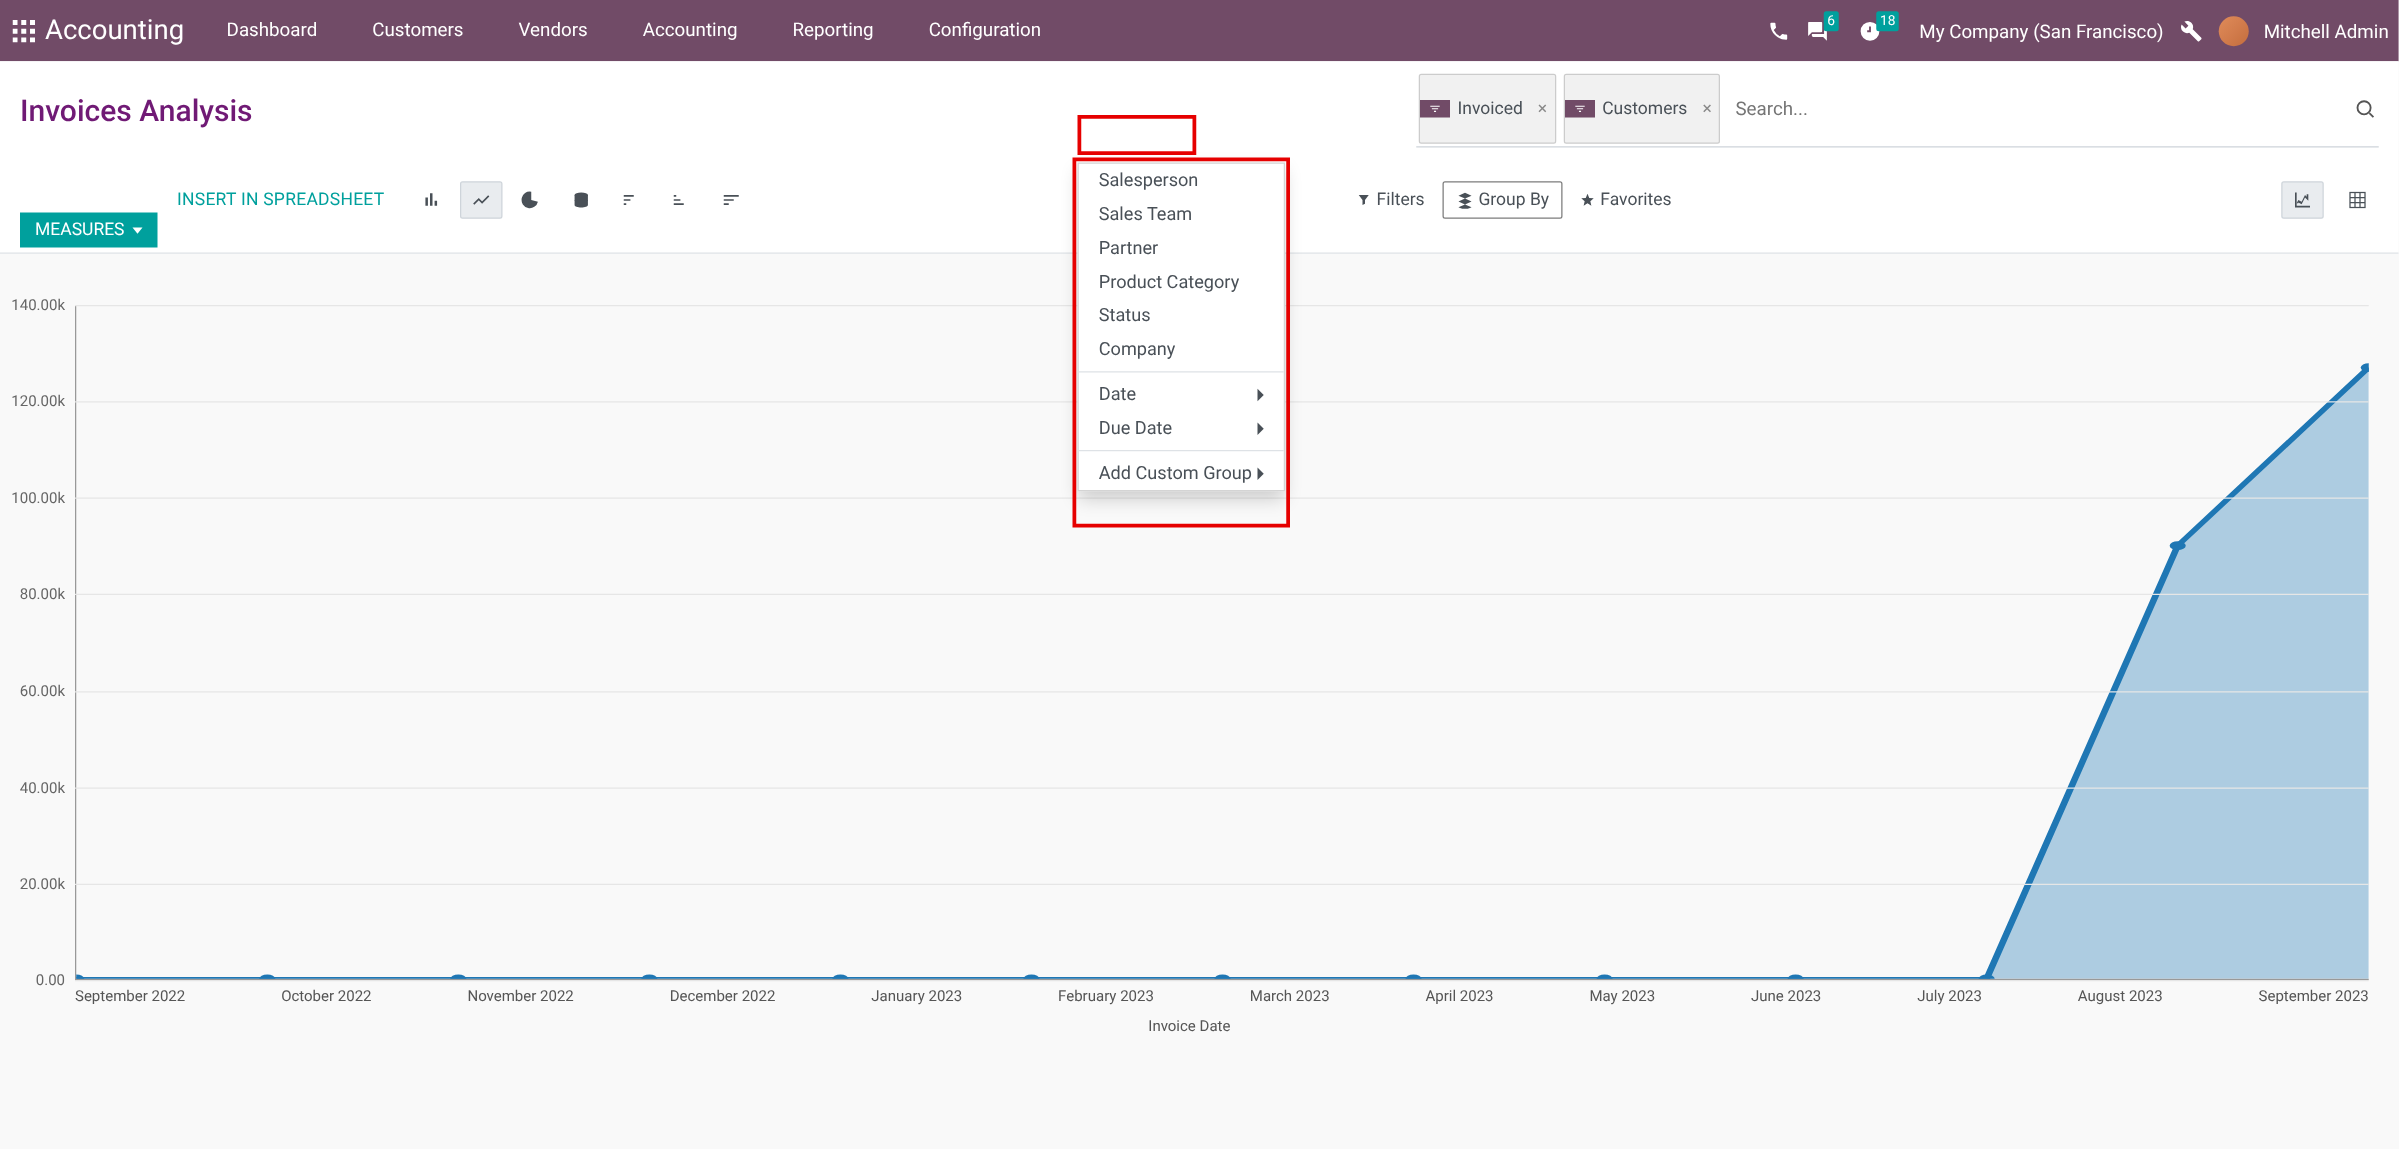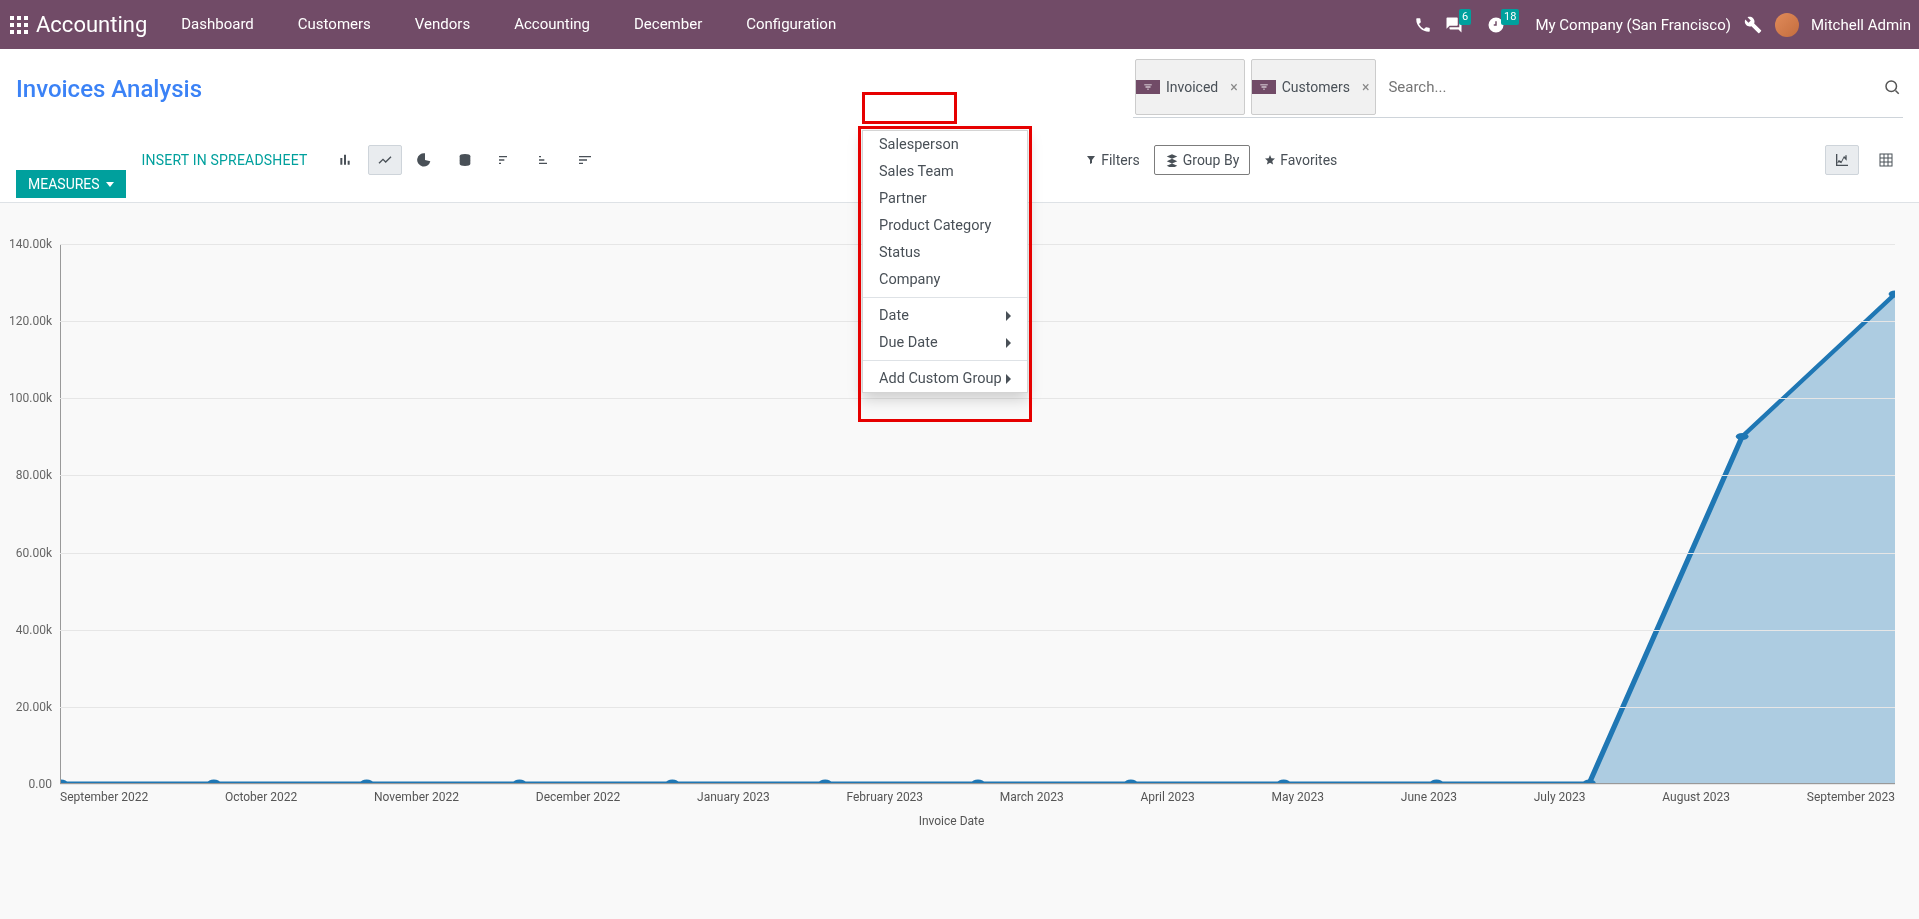--- a/index.html
+++ b/index.html
@@ -98,21 +98,21 @@
     }
     .cp-row1 {
       display: flex;
       align-items: center;
       justify-content: space-between;
       margin-bottom: 4px;
     }
     .page-title {
       font-size: 24px;
       font-weight: 500;
-      color: #3b82f6;
+      color: #701a75;
     }
     .search-area {
       display: flex;
       align-items: center;
       gap: 6px;
       border-bottom: 1px solid #ced4da;
       padding-bottom: 2px;
       padding-left: 2px;
       flex: 1;
       max-width: 770px;
@@ -383,21 +383,21 @@
         <rect x="7" y="14" width="4" height="4"></rect>
         <rect x="14" y="14" width="4" height="4"></rect>
       </svg>
   </span>
   <div class="navbar-brand">Accounting</div>
   <div class="nav-links">
     <span class="nav-link">Dashboard</span>
     <span class="nav-link">Customers</span>
     <span class="nav-link">Vendors</span>
     <span class="nav-link">Accounting</span>
-    <span class="nav-link">December</span>
+    <span class="nav-link">Reporting</span>
     <span class="nav-link">Configuration</span>
   </div>
   <div class="nav-right">
     <span class="wand-icon">
       <svg width="18" height="18" viewBox="0 0 24 24" fill="#fff">
           <path d="M20 15.5c-1.25 0-2.45-.2-3.57-.57a1 1 0 0 0-1.02.24l-2.2 2.2a15.05 15.05 0 0 1-6.59-6.59l2.2-2.2a1 1 0 0 0 .24-1.02A11.36 11.36 0 0 1 8.5 4 1 1 0 0 0 7.5 3H4a1 1 0 0 0-1 1 17 17 0 0 0 17 17 1 1 0 0 0 1-1v-3.5a1 1 0 0 0-1-1z"></path>
         </svg>
     </span>
     <span style="display:flex;align-items:center;">
       <svg width="18" height="18" viewBox="0 0 24 24" fill="#fff">

